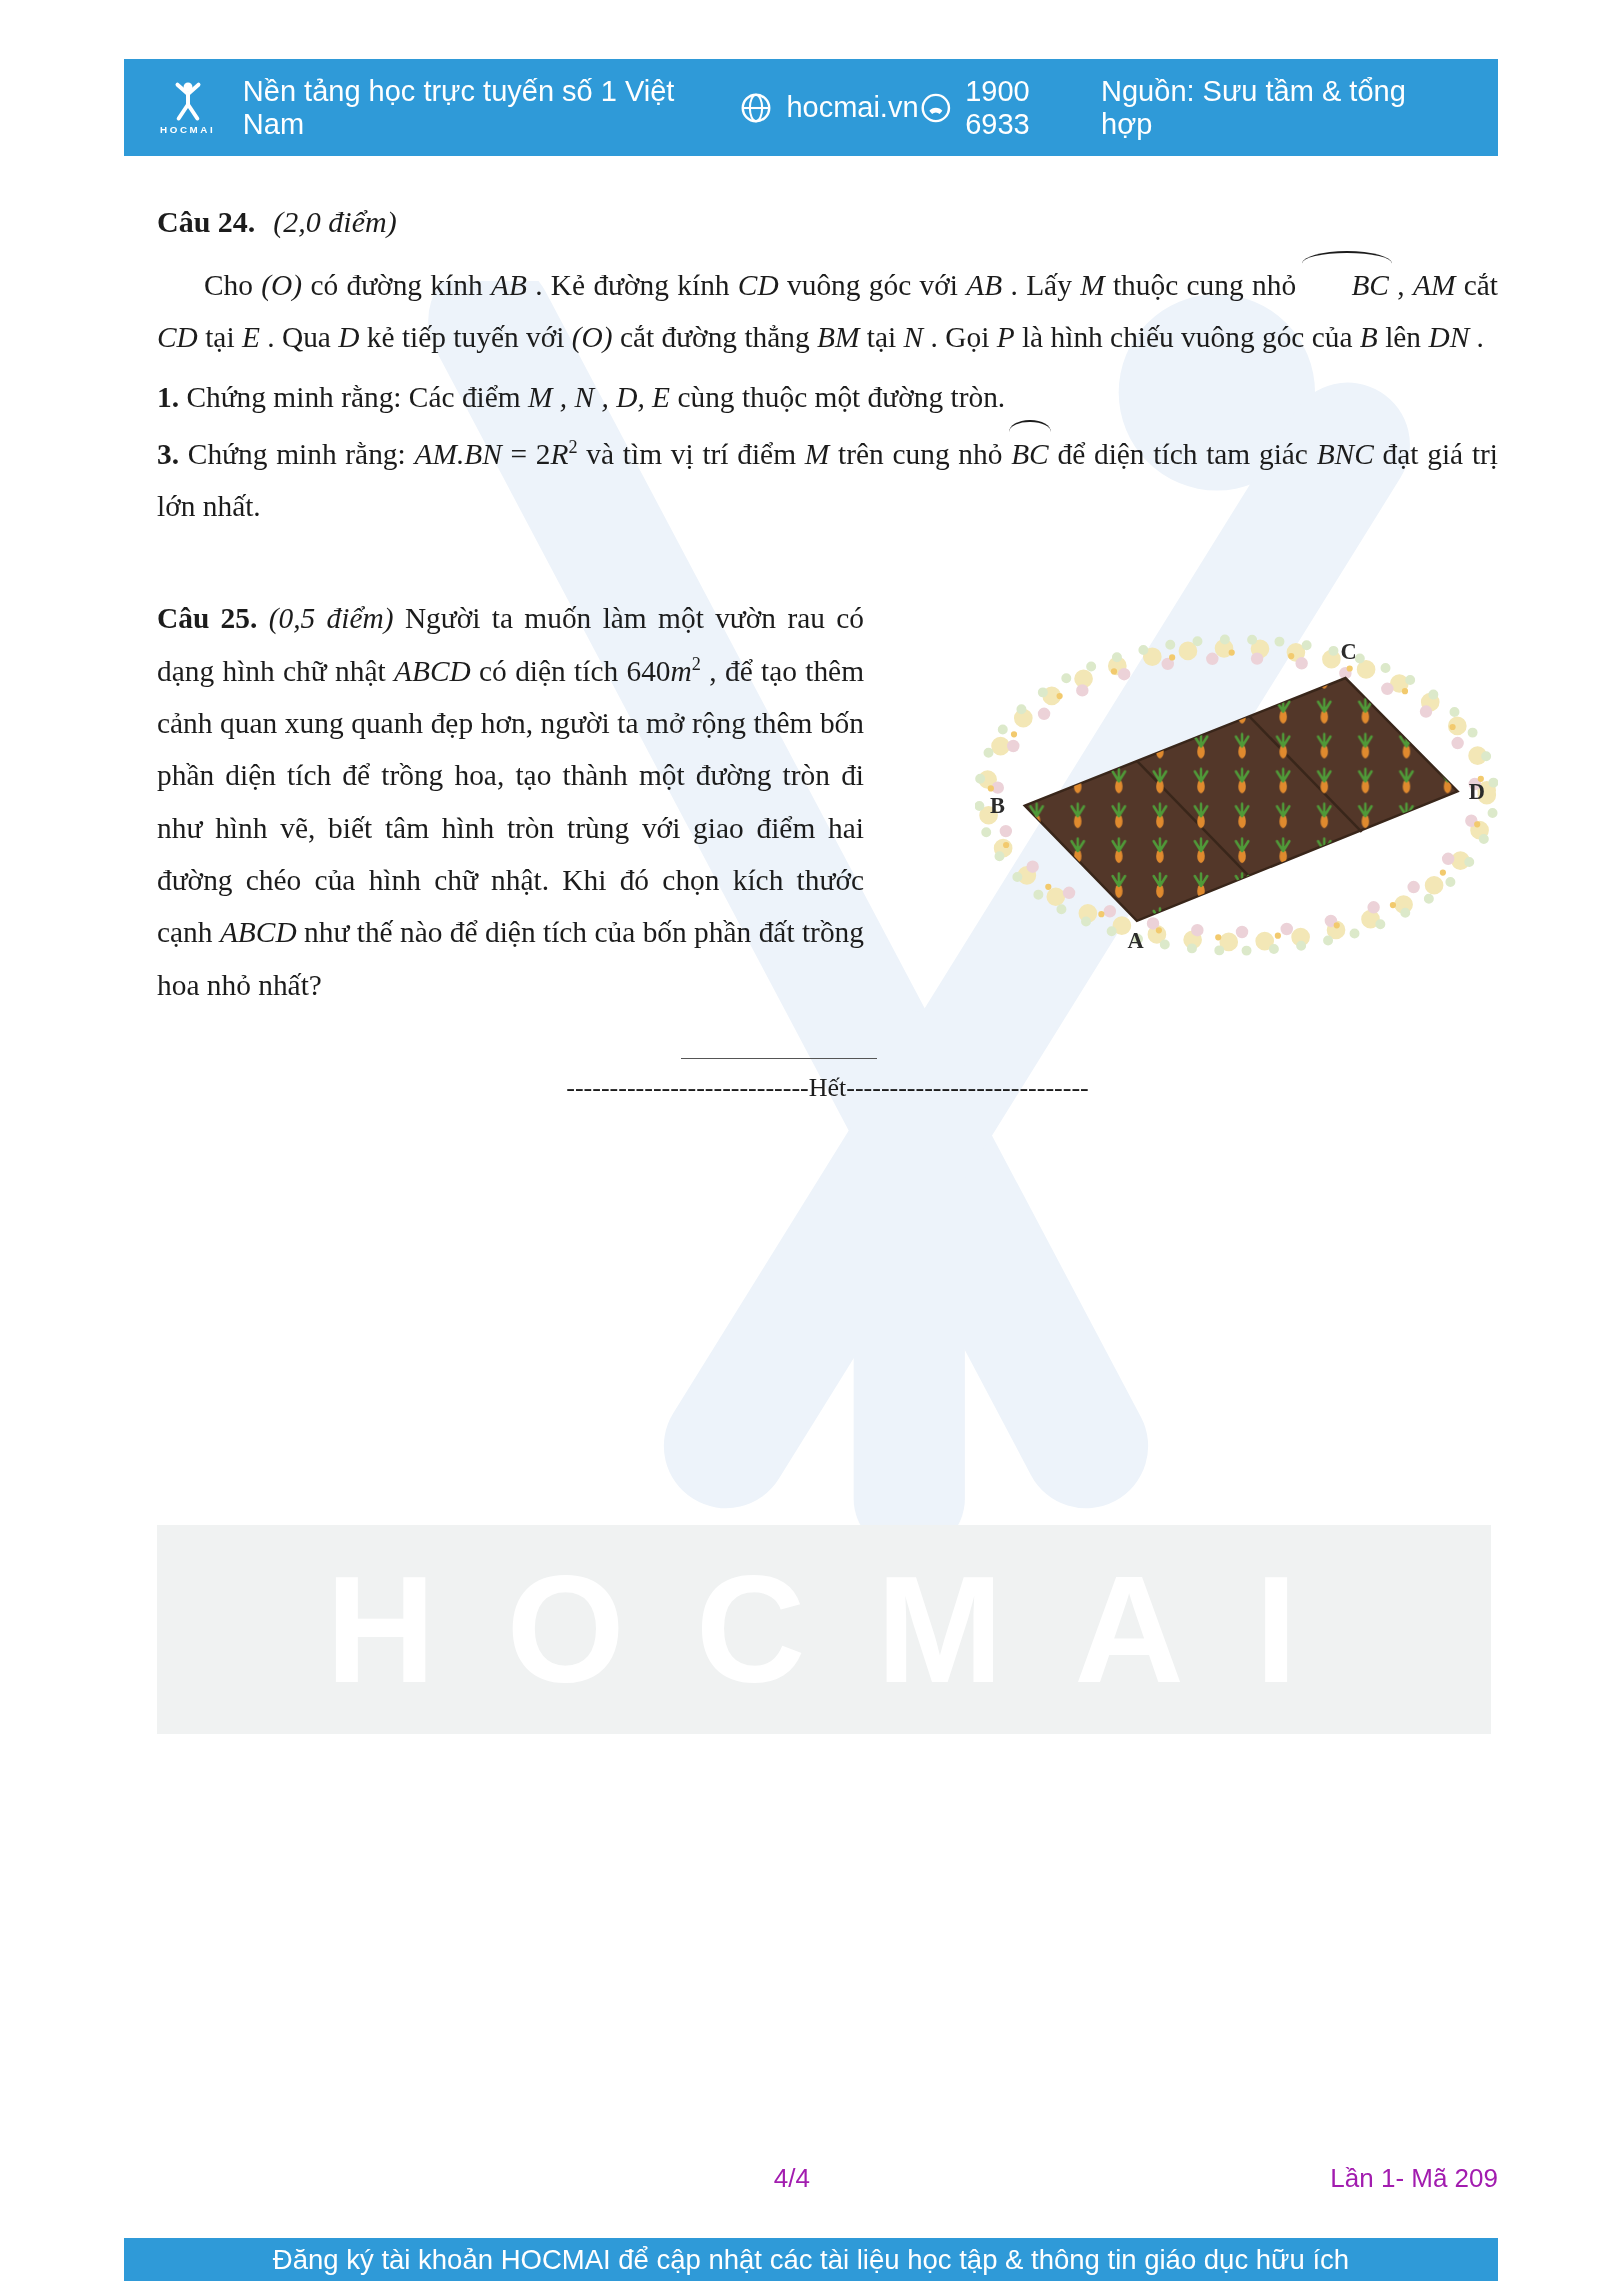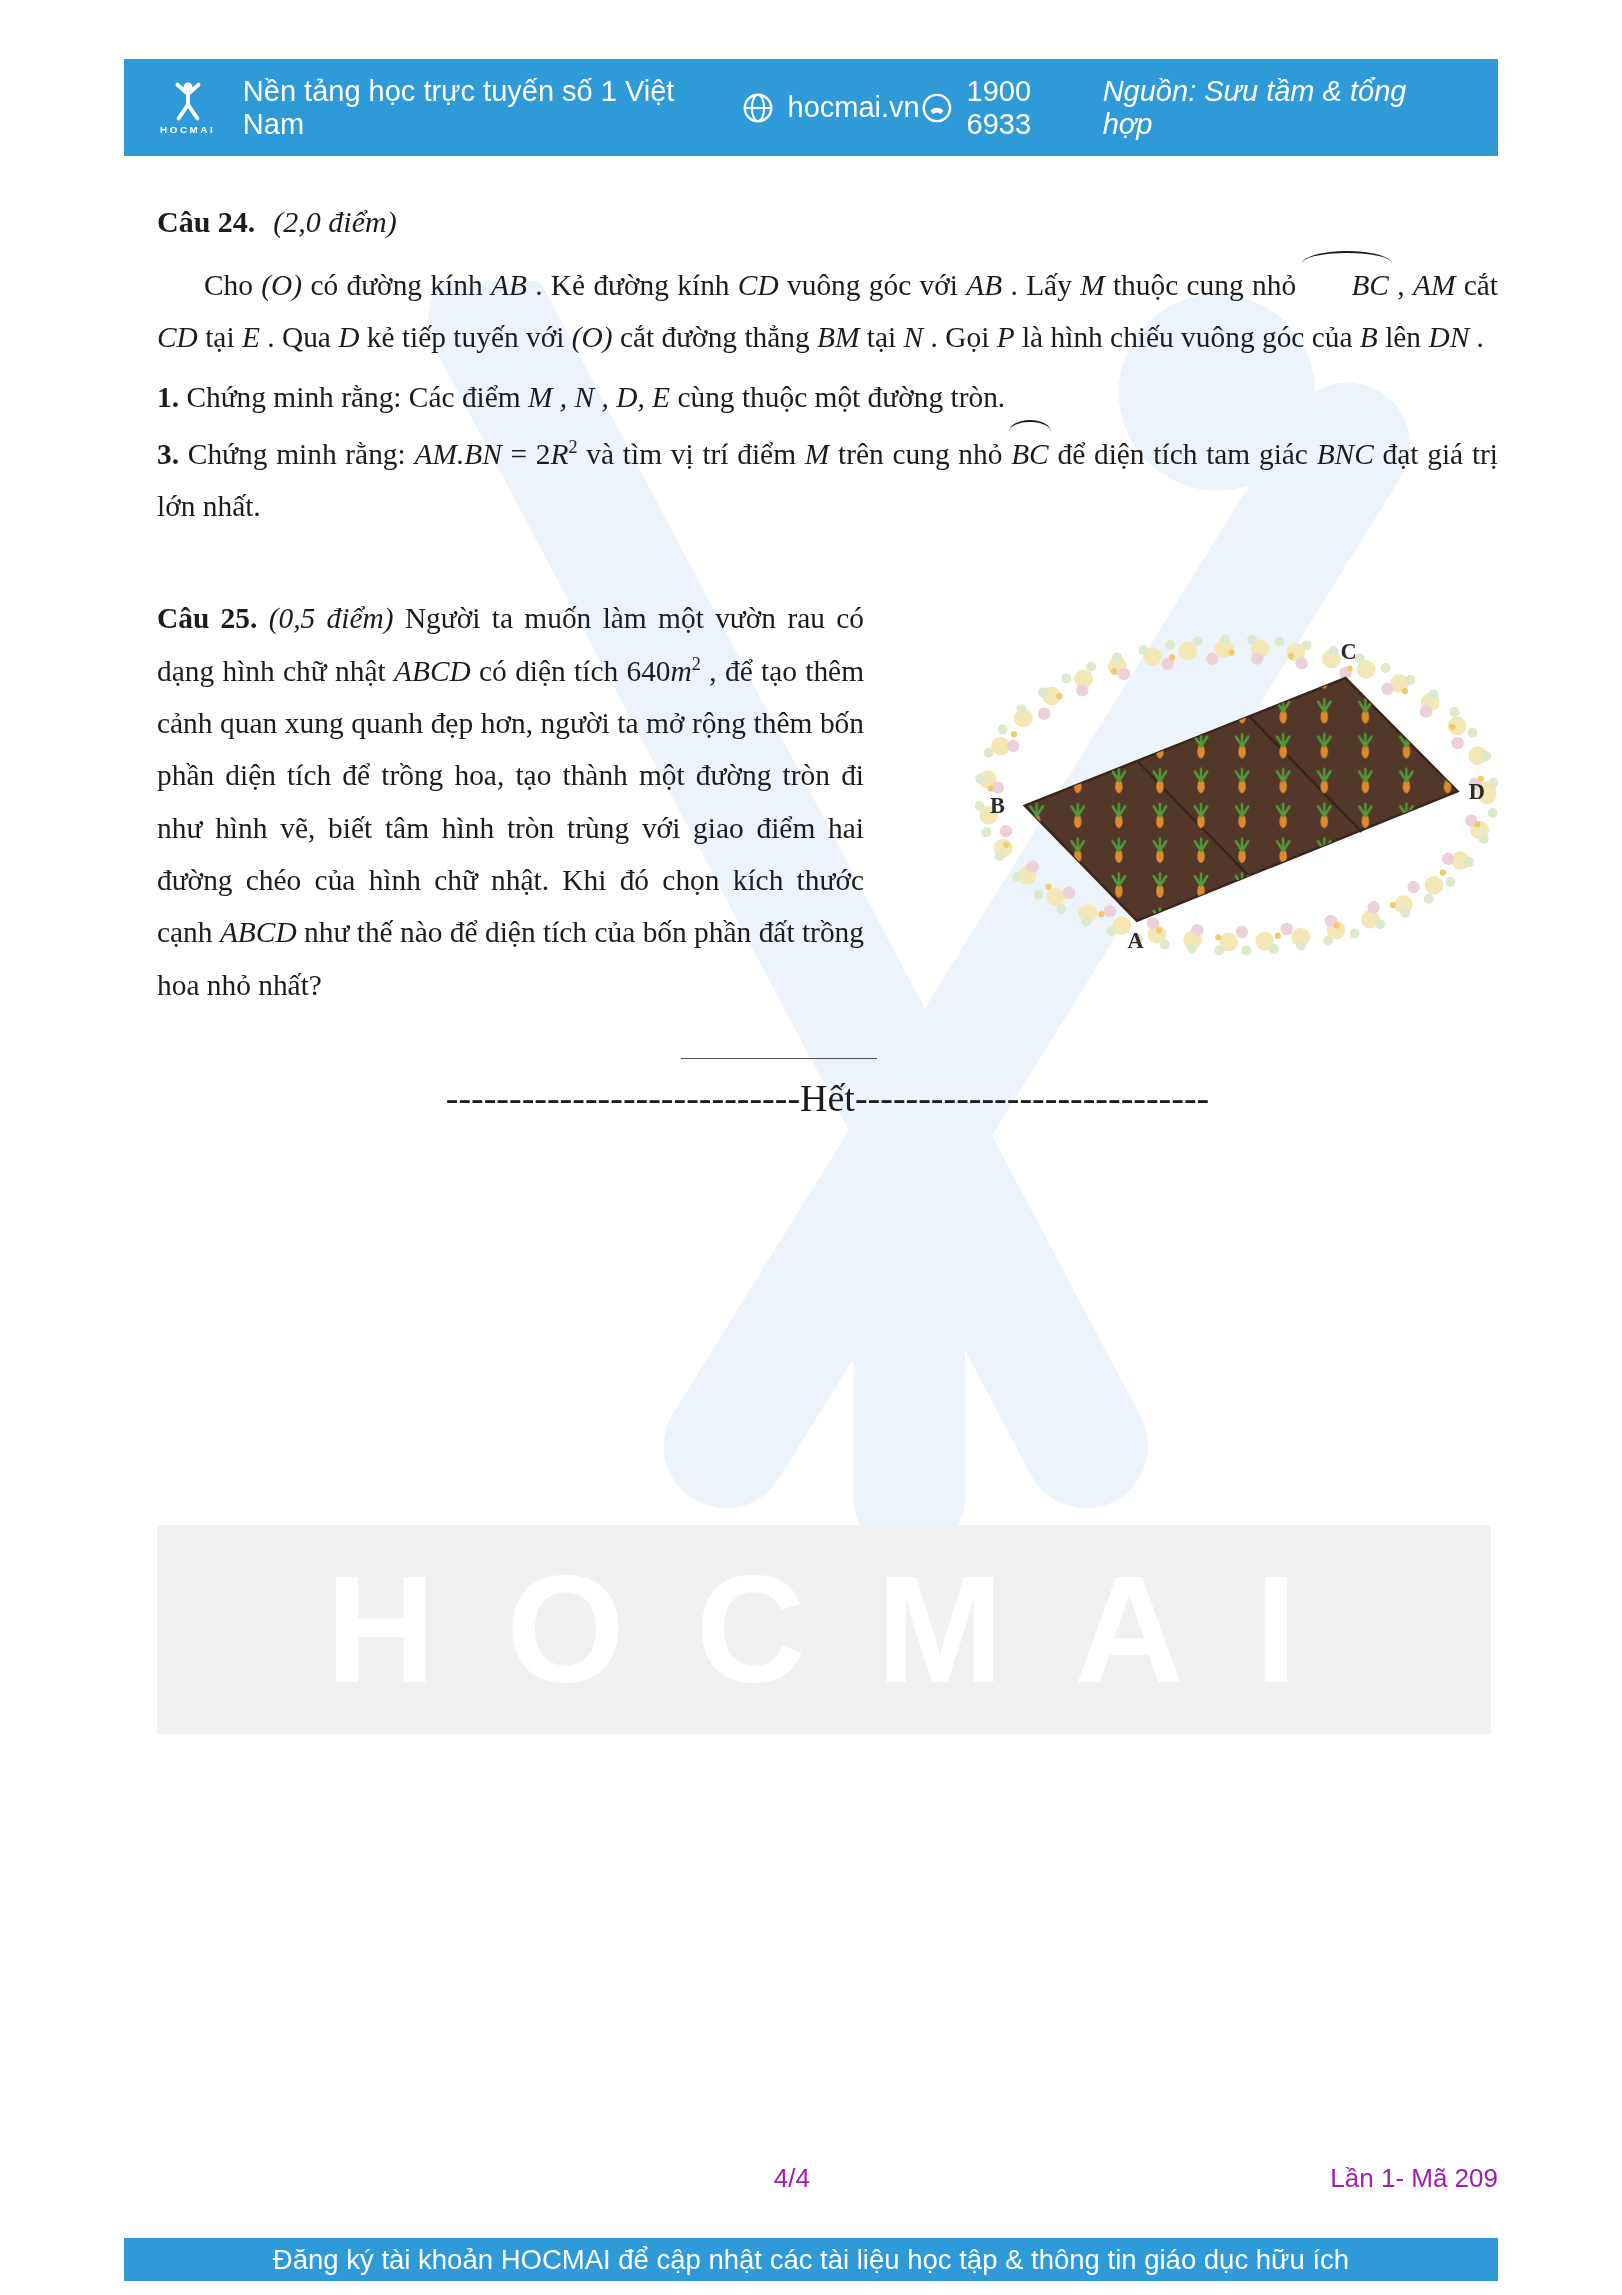--- a/index.html
+++ b/index.html
@@ -14,21 +14,21 @@
   .wm-band span{font-size:152px;font-weight:bold;letter-spacing:71px;color:#ffffff;margin-left:46px;}
 
   
   .topbar{position:absolute;top:59px;left:124px;right:124px;height:97px;background:#2f9ad8;
           display:flex;align-items:center;padding:0 36px;box-sizing:border-box;
           font-family:"Liberation Sans",sans-serif;color:#ffffff;z-index:2;}
   .brand{display:flex;flex-direction:column;align-items:center;gap:2px;}
   .brand-word{font-size:9.8px;letter-spacing:2.6px;font-weight:bold;}
   .tagline{font-size:29px;margin-left:27.5px;}
   .hgroup{display:flex;align-items:center;gap:13px;font-size:29px;margin-left:auto;}
-  .source{margin-left:auto;font-size:29px;font-style:italic;}
+  .source{margin-left:auto;font-size:29px;}
 
   
   .content{position:absolute;top:195px;left:157px;right:124px;font-size:29.4px;line-height:1.78;z-index:2;}
   .qhead{margin:0 0 10.5px 0;font-size:30px;}
   .pts{margin-left:10.5px;}
   .just{text-align:justify;}
   .intro{margin:0 0 7.9px 0;text-indent:47px;}
   .qitem{margin:3.9px 0;}
   .it{font-style:italic;}
   .bd{font-weight:bold;margin-top:35px;}
@@ -36,21 +36,21 @@
   .arc{position:relative;display:inline-block;}
   .arc::before{content:"";position:absolute;left:-2.6px;right:-2.6px;top:-7.9px;height:10.5px;
                border-top:2px solid #1c1c1c;border-radius:50% 50% 0 0/100% 100% 0 0;}
 
   .q25{display:flex;gap:40px;margin-top:60px;}
   .q25-text{width:707px;margin:0;}
   .q25-fig{margin:29.4px 0 0 auto;}
 
   .endblock{margin-top:47px;text-align:center;}
   .sigline{width:196px;border-top:1.3px solid #555;margin:0 auto 6.5px;transform:translateX(-49px);}
-  .het{margin:0;font-size:38px;font-family:Liberation Serif, serif;}
+  .het{margin:0;font-size:26px;font-family:Liberation Serif, serif;}
 
   
   .pageinfo{position:absolute;top:2163px;left:157px;right:124px;height:39px;
             font-family:"Liberation Sans",sans-serif;font-size:26px;color:#a21caf;z-index:2;}
   .pnum{position:absolute;left:46%;}
   .pcode{position:absolute;right:0;}
   .botbar{position:absolute;top:2238px;left:124px;right:124px;height:43px;background:#2f9ad8;color:#fff;
           display:flex;align-items:center;justify-content:center;
           font-family:"Liberation Sans",sans-serif;font-size:27.5px;z-index:2;}
 </style>

